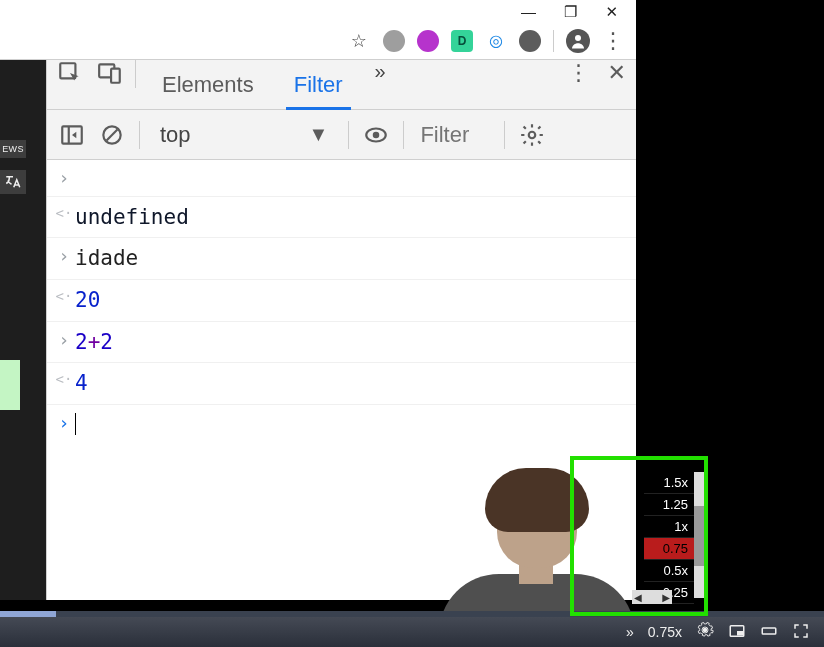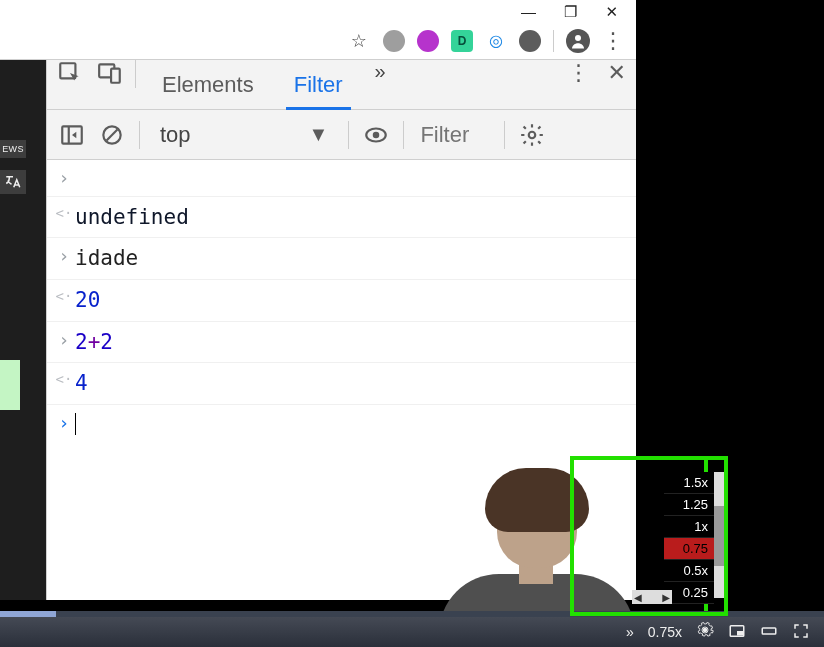--- a/index.html
+++ b/index.html
@@ -225,21 +225,21 @@
     position:absolute; left:32px; top:106px;
     width:196px; height:120px;
     background:#4f4f4f;
     border-radius:60px 60px 0 0;
   }
 
   
   .speed-box {
     position:absolute;
     left:570px; top:456px;
-    width:158px; height:160px;
+    width:138px; height:160px;
     border:4px solid #22e000;
     z-index:5;
     background:transparent;
   }
   .speed-list {
     position:absolute;
     right:10px; top:12px;
     width:50px;
     background:#000;
     font-size:13px;

